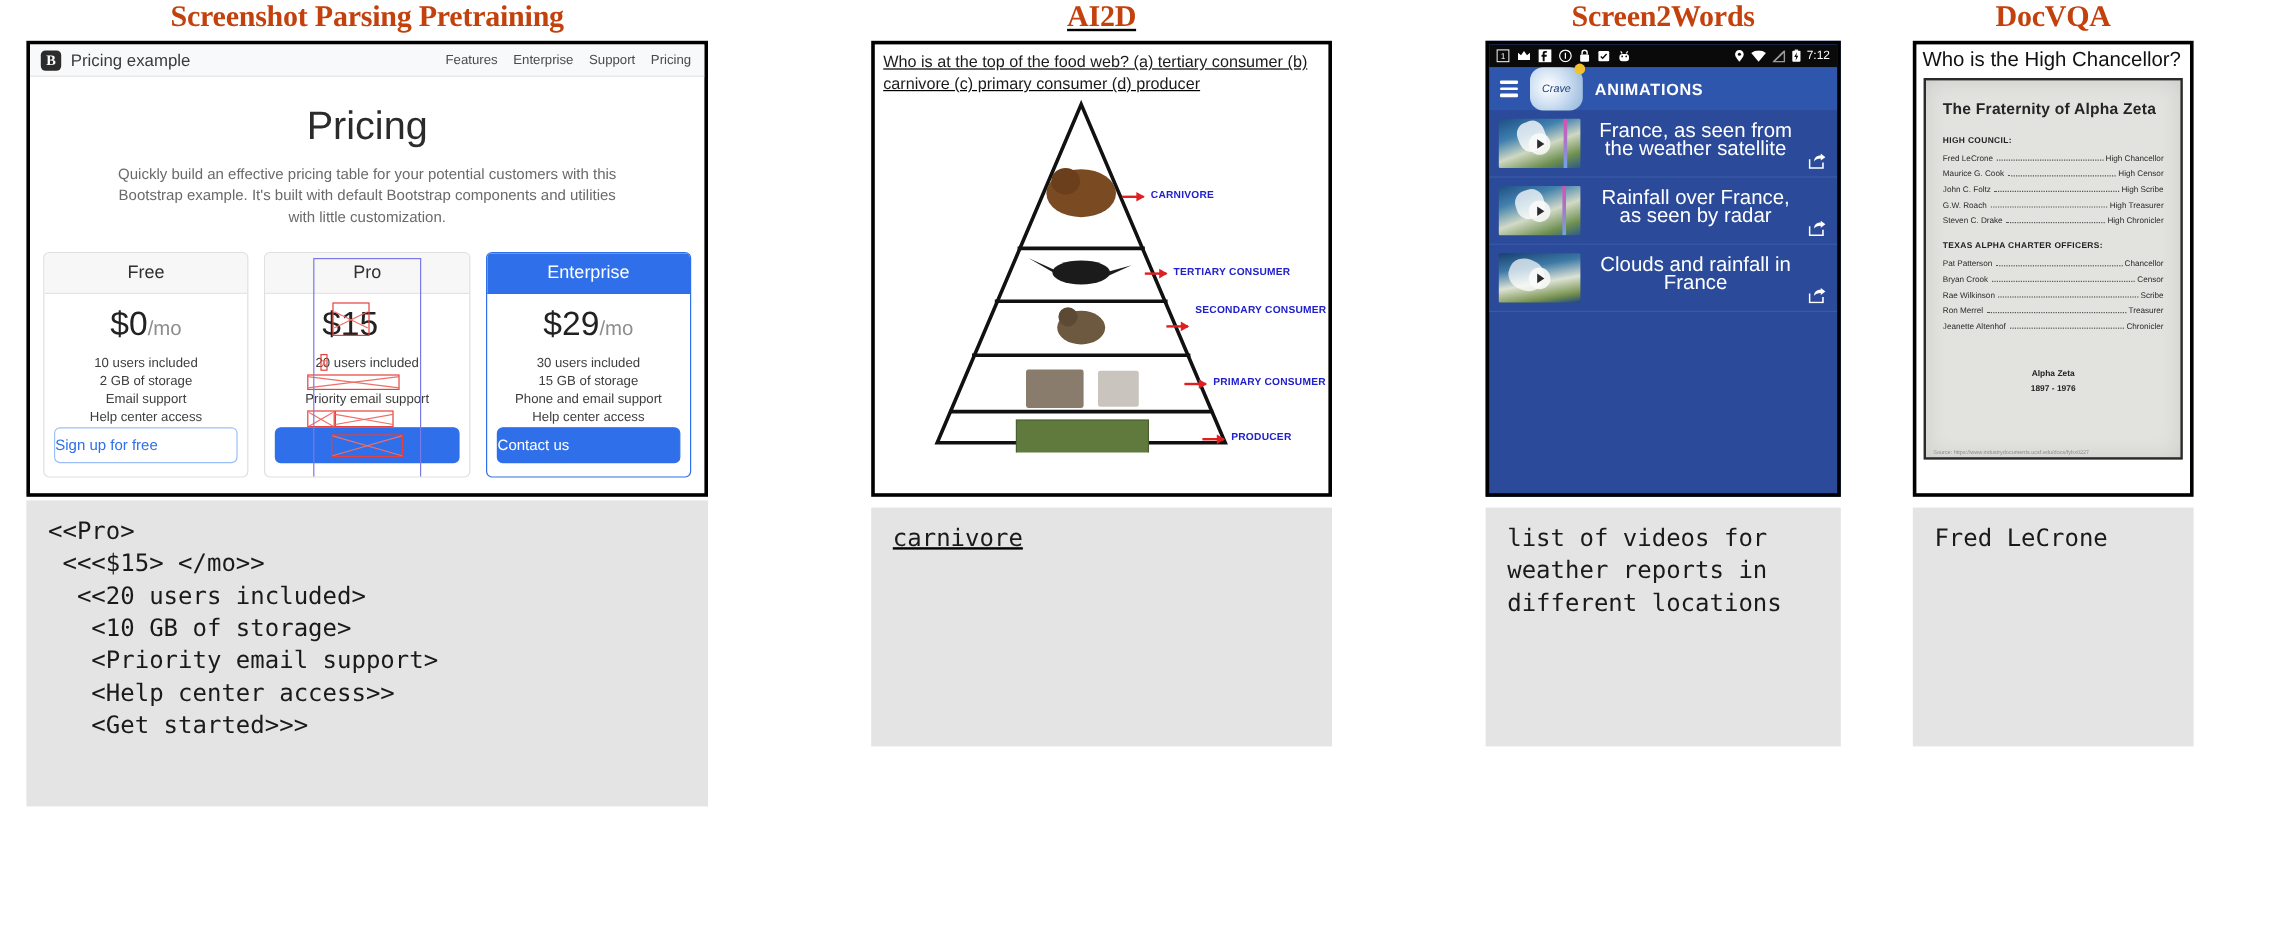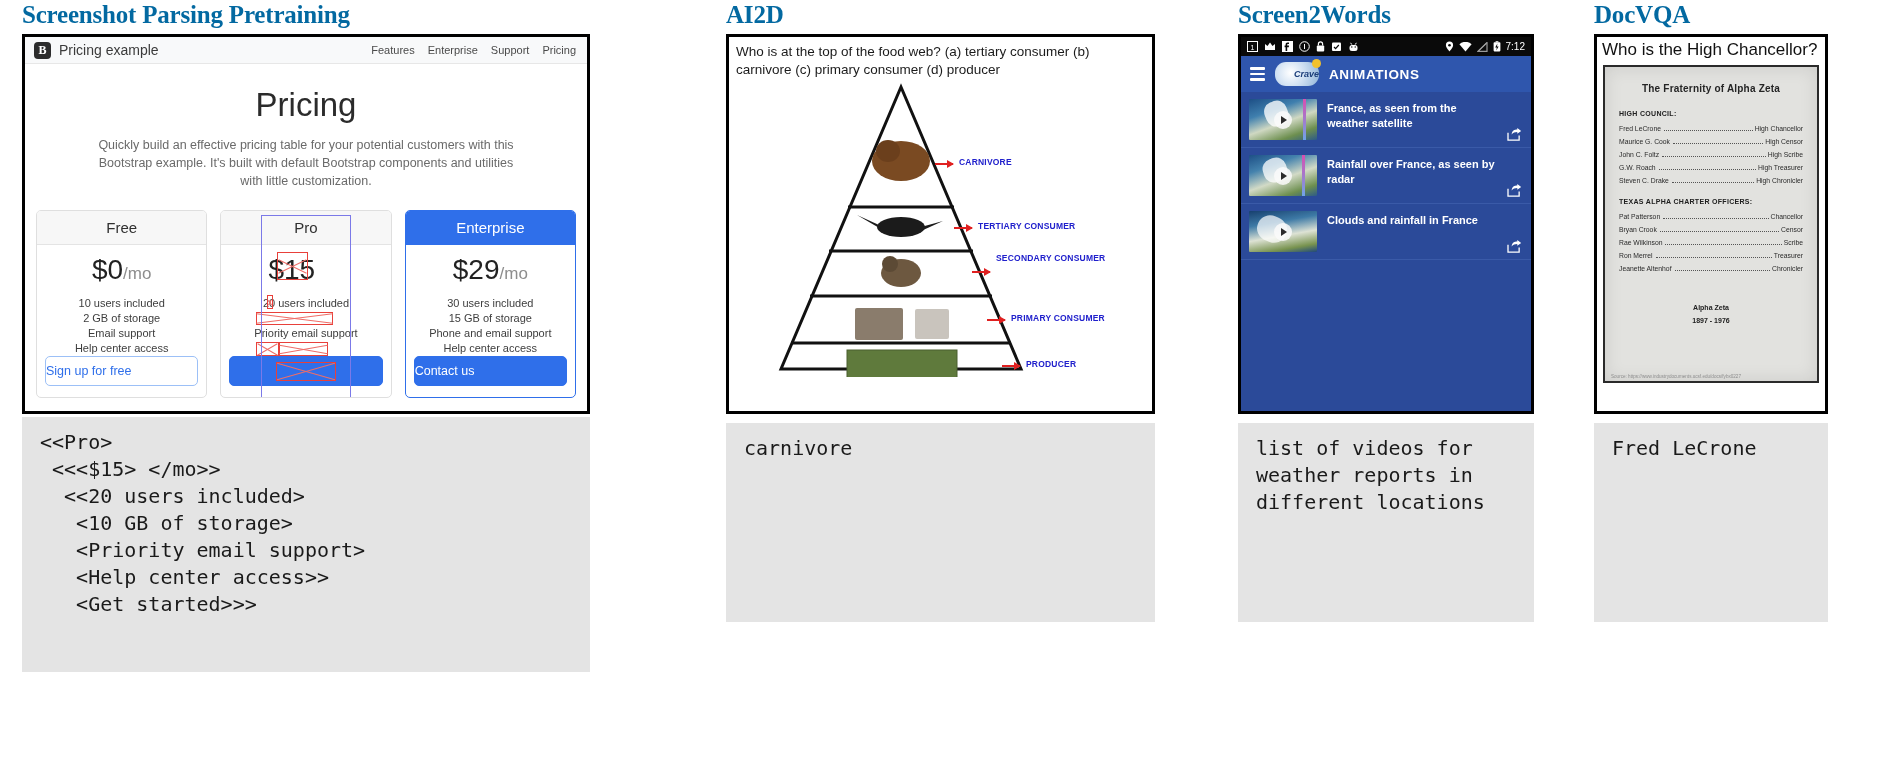--- a/index.html
+++ b/index.html
@@ -16,21 +16,22 @@
     background: #ffffff;
     overflow: hidden;
   }
 
   
   .col { position: absolute; top: 0; }
   .col-title {
     font-family: "Liberation Serif", serif;
     font-weight: bold;
     font-size: 25px;
-    color: #0369a1;
+    color: #c2410c;
+    text-align: center;
     letter-spacing: -0.2px;
     height: 34px;
     line-height: 30px;
     white-space: nowrap;
   }
   .panel {
     border: 3px solid #000;
     background: #fff;
     position: relative;
     overflow: hidden;
@@ -158,21 +159,21 @@
   }
   .mask-box::before { transform: rotate(var(--a, 12deg)); }
   .mask-box::after  { transform: rotate(calc(-1 * var(--a, 12deg))); }
   .pro-sel {
     position: absolute;
     border: 1.4px solid #7b79e8;
     pointer-events: none;
   }
 
   
-  #col2 { left: 726px; width: 429px; }
+  #col2 { left: 726px; width: 384px; text-decoration: underline; }
   #panel2 { height: 380px; }
   .ai2d-q {
     font-size: 13.5px;
     color: #1b1b1b;
     line-height: 18px;
     padding: 6px 7px 2px;
   }
   .pyr-wrap { position: relative; height: 296px; }
   .pyr-label {
     position: absolute;
@@ -216,26 +217,26 @@
     height: 36px;
     background: #2f56ad;
     display: flex;
     align-items: center;
     padding: 0 9px;
     gap: 10px;
   }
   .sw-hamb { width: 15px; display:flex; flex-direction:column; gap:3px; }
   .sw-hamb i { display:block; height:2.5px; background:#fff; border-radius:1px; }
   .sw-logo {
-    width: 44px; height: 24px;
+    width: 44px; height: 36px;
     background: radial-gradient(circle at 35% 45%, #ffffff 0%, #cfe0f2 45%, #8fb3d8 100%);
     border-radius: 11px;
     position: relative;
-    display:flex; align-items:center; justify-content:flex-end;
-    font-size: 9px; font-style: italic; font-weight: bold; color: #1d3f7a;
+    display:flex; align-items:center; justify-content:center;
+    font-size: 9px; font-style: italic; font-weight: normal; color: #1d3f7a;
     overflow: visible;
   }
   .sw-logo .dot { position:absolute; right:-2px; top:-3px; width:9px; height:9px; border-radius:50%; background:#f2c12e; }
   .sw-title { color: #fff; font-size: 13.5px; font-weight: bold; letter-spacing: 0.6px; }
   .sw-list { background: #2b4a99; }
   .sw-row {
     display: flex;
     align-items: flex-start;
     gap: 10px;
     padding: 7px 8px 7px 8px;
@@ -258,25 +259,26 @@
     background: rgba(250,250,250,0.85);
     display:flex; align-items:center; justify-content:center;
   }
   .sw-play::after {
     content:""; border-left: 6px solid #2b2b2b;
     border-top: 4px solid transparent; border-bottom: 4px solid transparent;
     margin-left: 2px;
   }
   .sw-caption {
     color: #fff;
-    font-size: 11px;
-    font-weight: bold;
+    font-size: 17px;
+    font-weight: normal;
     line-height: 15px;
     padding-top: 2px;
     padding-right: 24px;
+    text-align: center;
   }
   .sw-share {
     position: absolute;
     right: 9px; bottom: 6px;
     width: 15px; height: 13px;
   }
 
   
   #col4 { left: 1594px; width: 234px; }
   #panel4 { height: 380px; background: #fff; }
@@ -291,22 +293,21 @@
     margin: 2px 6px 5px;
     height: 318px;
     background: #e2e2df;
     border: 2px solid #2a2a2a;
     position: relative;
     overflow: hidden;
     box-shadow: inset 0 0 18px rgba(0,0,0,0.10);
   }
   .dv-inner { padding: 16px 14px 0; }
   .dv-doc-title {
-    text-align: center;
-    font-size: 10px;
+    font-size: 13px;
     font-weight: bold;
     color: #252525;
     letter-spacing: 0.2px;
     margin-bottom: 16px;
   }
   .dv-sec {
     font-size: 7px;
     font-weight: bold;
     color: #202020;
     letter-spacing: 0.3px;

